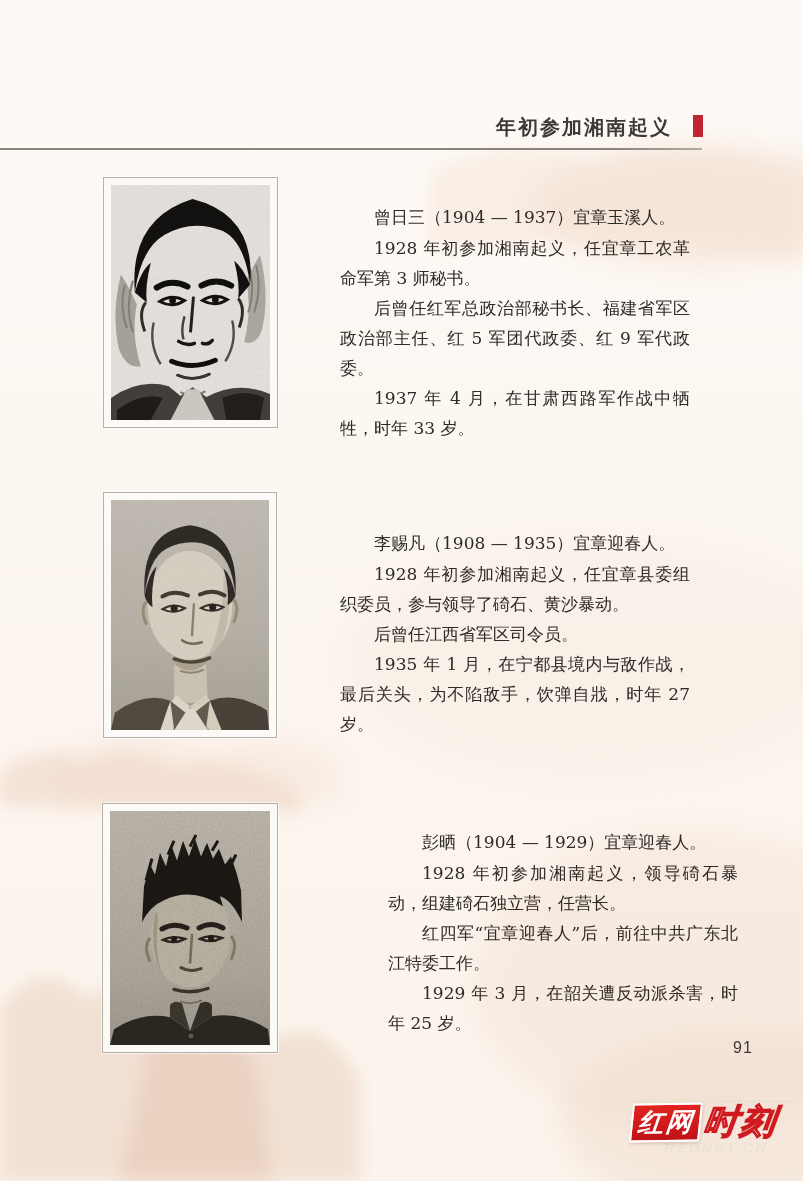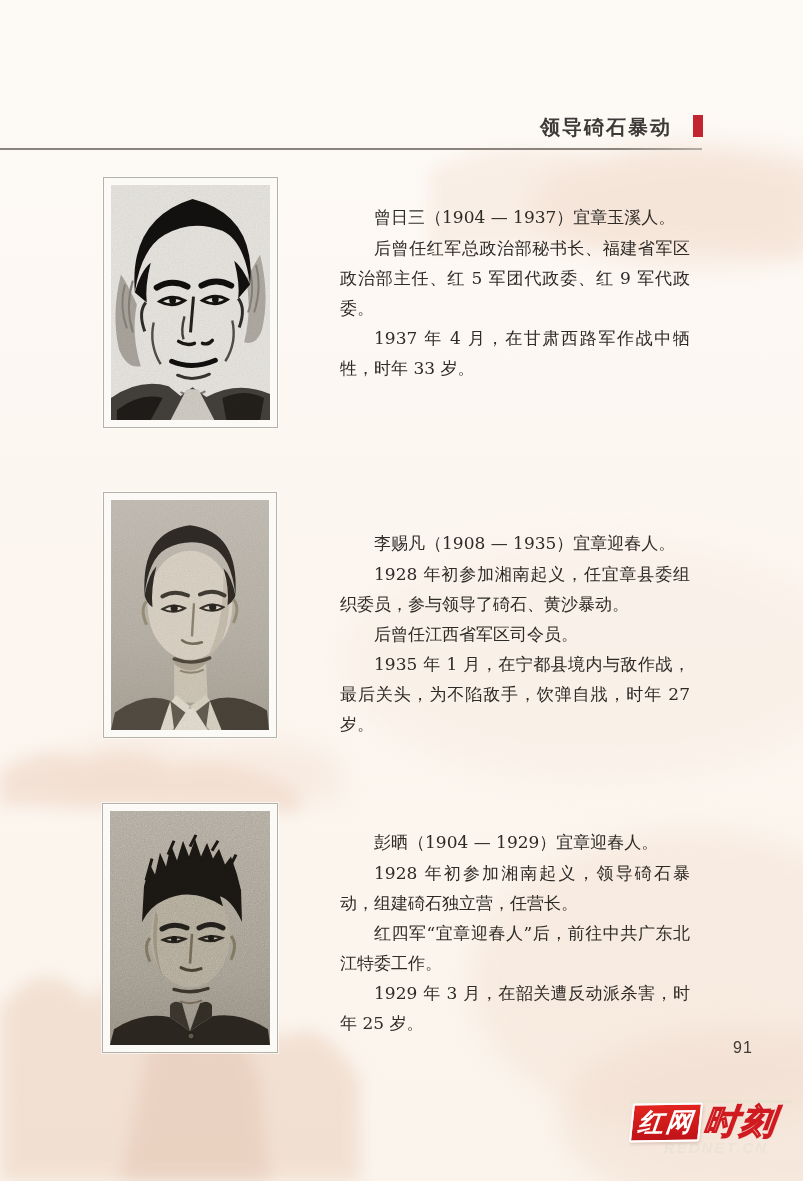--- a/index.html
+++ b/index.html
@@ -29,21 +29,21 @@
   .pf-1{left:103px;top:177px;width:175px;height:251px;}
   .pf-2{left:103px;top:492px;width:174px;height:246px;}
   .pf-3{left:102px;top:803px;width:176px;height:250px;}
   .portrait-frame svg{display:block;width:100%;height:100%;}
 
   
   .bio-text{
     position:absolute;left:340px;width:350px;
     font-size:17px;line-height:30px;color:#2e2a26;text-align:justify;
   }
-  .bt-1{top:202px;} .bt-2{top:528px;} .bt-3{top:827px;}
+  .bt-1{top:202px;} .bt-2{top:528px;} .bt-3{top:827px;margin-left:48px;}
   .bio-text p{margin:0;text-indent:2em;}
   .bio-name{font-weight:normal;font-family:"Liberation Sans","DejaVu Sans",sans-serif;}
 
   
   .footer-line{position:absolute;left:630px;top:1100px;width:162px;height:3px;background:#ebe2d2;z-index:1;}
   .page-number{
     position:absolute;left:733px;top:1039px;z-index:2;
     font-family:"Liberation Sans",sans-serif;font-size:16px;color:#3f3a35;letter-spacing:1px;
   }
   .rednet-logo{position:absolute;left:631px;top:1103px;z-index:3;width:170px;}
@@ -89,21 +89,21 @@
     <path d="M0,805 L0,772 Q45,740 85,762 Q125,742 175,768 Q225,750 300,792 L300,812 Z" fill="#eccfbd" opacity="0.5" filter="url(#wblur)"></path>
     <path d="M60,760 Q130,718 210,752 Q280,730 340,762 L340,800 L60,800 Z" fill="#f2dccd" opacity="0.4" filter="url(#wblur2)"></path>
     <path d="M0,1181 L0,1010 Q40,950 90,1000 Q130,955 180,1010 Q230,970 280,1040 Q320,1010 360,1080 L360,1181 Z" fill="#e9cdba" opacity="0.5" filter="url(#wblur)"></path>
     <path d="M120,1181 L150,1040 Q175,990 205,1045 Q235,1005 260,1080 L270,1181 Z" fill="#dfb9a4" opacity="0.35" filter="url(#wblur)"></path>
     <ellipse cx="690" cy="980" rx="220" ry="150" fill="#f4e0d2" opacity="0.45" filter="url(#wblur2)"></ellipse>
     <ellipse cx="740" cy="1120" rx="180" ry="90" fill="#eed6c6" opacity="0.4" filter="url(#wblur2)"></ellipse>
   </svg>
 
   <div class="content">
 
-    <div class="header-title">领导碕石暴动</div>
+    <div class="header-title">年初参加湘南起义</div>
     <div class="red-bar"></div>
     <div class="header-rule"></div>
 
     <div class="portrait-frame pf-1">
       <svg viewBox="0 0 160 236" preserveAspectRatio="none">
         <defs>
           <filter id="p1noise">
               <feTurbulence type="fractalNoise" baseFrequency="0.8" numOctaves="2"></feTurbulence>
             <feColorMatrix type="matrix" values="0 0 0 0 0 0 0 0 0 0 0 0 0 0 0 0.5 0.5 0.5 0 0"></feColorMatrix>
             </filter>
@@ -143,20 +143,21 @@
         <path d="M0,236 L0,214 Q28,194 58,202 L70,212 L82,203 L96,213 Q128,196 160,210 L160,236 Z" fill="#48443f"></path>
         <path d="M6,226 Q30,208 52,214 L40,236 L6,236 Z" fill="#211e1b"></path>
         <path d="M112,214 Q136,204 154,214 L150,236 L116,236 Z" fill="#26221e"></path>
         <path d="M60,236 L76,205 L88,205 L104,236 Z" fill="#dcd8d0"></path>
         <rect width="160" height="236" filter="url(#p1noise)" opacity="0.10"></rect>
       </svg>
     </div>
 
     <div class="bio-text bt-1">
       <p><span class="bio-name">曾日三</span><span>（1904 — 1937）宜章玉溪人。</span></p>
+      <p>1928 年初参加湘南起义，任宜章工农革命军第 3 师秘书。</p>
       <p>后曾任红军总政治部秘书长、福建省军区政治部主任、红 5 军团代政委、红 9 军代政委。</p>
       <p>1937 年 4 月，在甘肃西路军作战中牺牲，时年 33 岁。</p>
     </div>
 
     <div class="portrait-frame pf-2">
       <svg viewBox="0 0 160 236" preserveAspectRatio="none">
         <defs>
           <linearGradient id="p2bg" x1="0" y1="0" x2="0" y2="1">
             <stop offset="0" stop-color="#cfc9c0"></stop>
               <stop offset="0.6" stop-color="#c2bcb1"></stop>

